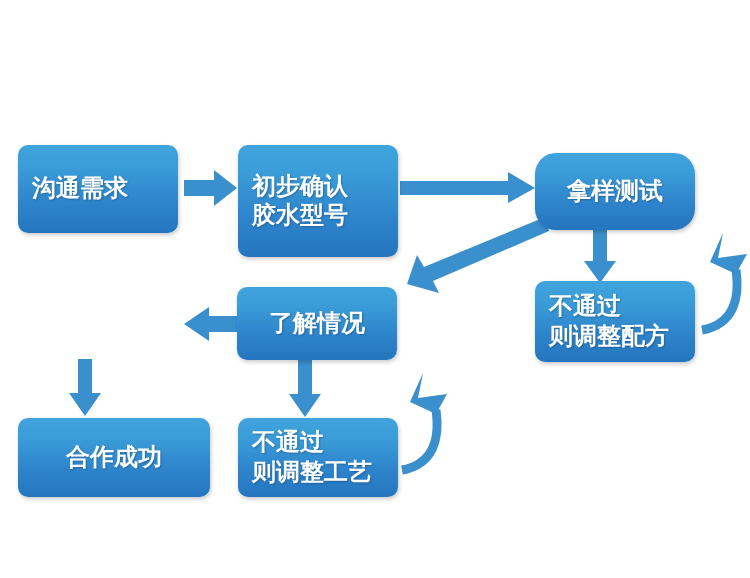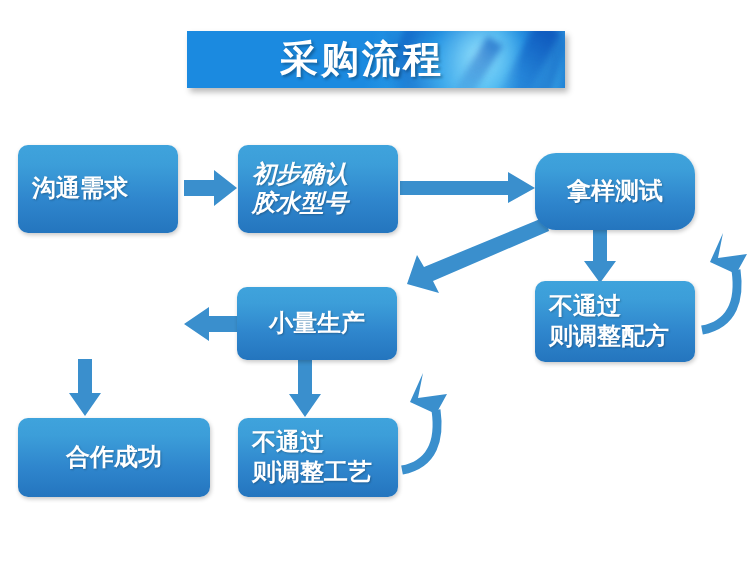--- a/index.html
+++ b/index.html
@@ -110,28 +110,20 @@
   .arrow svg { display: block; overflow: visible; }
 
   .fillblue { fill: #3a8fcd; }
   .strokeblue { stroke: #3a8fcd; fill: none; }
 </style>
 </head>
 <body>
 
 <div id="canvas">
 
-  <div id="title-banner">
-    <div class="tex-base"></div>
-    <div class="tex-swirl1"></div>
-    <div class="tex-swirl2"></div>
-    <div class="tex-streak"></div>
-    <div class="tex-streak2"></div>
-    <div id="title-text">采购流程</div>
-  </div>
 
   <div class="arrow" style="left:184px; top:169px;">
     <svg width="54" height="38" viewBox="0 0 54 38">
       <path class="fillblue" d="M0,11 L30,11 L30,1 L53,19 L30,37 L30,27 L0,27 Z"></path>
     </svg>
   </div>
 
   <div class="arrow" style="left:400px; top:172px;">
     <svg width="136" height="32" viewBox="0 0 136 32">
       <path class="fillblue" d="M0,9 L108,9 L108,0 L135,16 L108,31 L108,23 L0,23 Z"></path>
@@ -179,36 +171,36 @@
   <div class="arrow" style="left:68px; top:359px;">
     <svg width="34" height="58" viewBox="0 0 34 58">
       <path class="fillblue" d="M10,0 L24,0 L24,34 L33,34 L17,57 L1,34 L10,34 Z"></path>
     </svg>
   </div>
 
   <div class="node left" style="left:18px; top:145px; width:160px; height:88px;font-family:Liberation Serif, serif;">
     <div>沟通需求</div>
   </div>
 
-  <div class="node left" style="left:238px; top:145px; width:160px; height:88px;font-style:italic;">
+  <div class="node left" style="left:238px; top:145px; width:160px; height:112px;">
     <div>初步确认</div>
     <div>胶水型号</div>
   </div>
 
   <div class="node center" style="left:535px; top:153px; width:160px; height:77px;border-radius:21px;">
     <div>拿样测试</div>
   </div>
 
   <div class="node left" style="left:535px; top:281px; width:160px; height:81px;">
     <div>不通过</div>
     <div>则调整配方</div>
   </div>
 
   <div class="node center" style="left:237px; top:287px; width:160px; height:73px;">
-    <div>小量生产</div>
+    <div>了解情况</div>
   </div>
 
 
   <div class="node left" style="left:238px; top:418px; width:160px; height:79px;">
     <div>不通过</div>
     <div>则调整工艺</div>
   </div>
 
   <div class="node center" style="left:18px; top:418px; width:192px; height:79px;">
     <div>合作成功</div>

